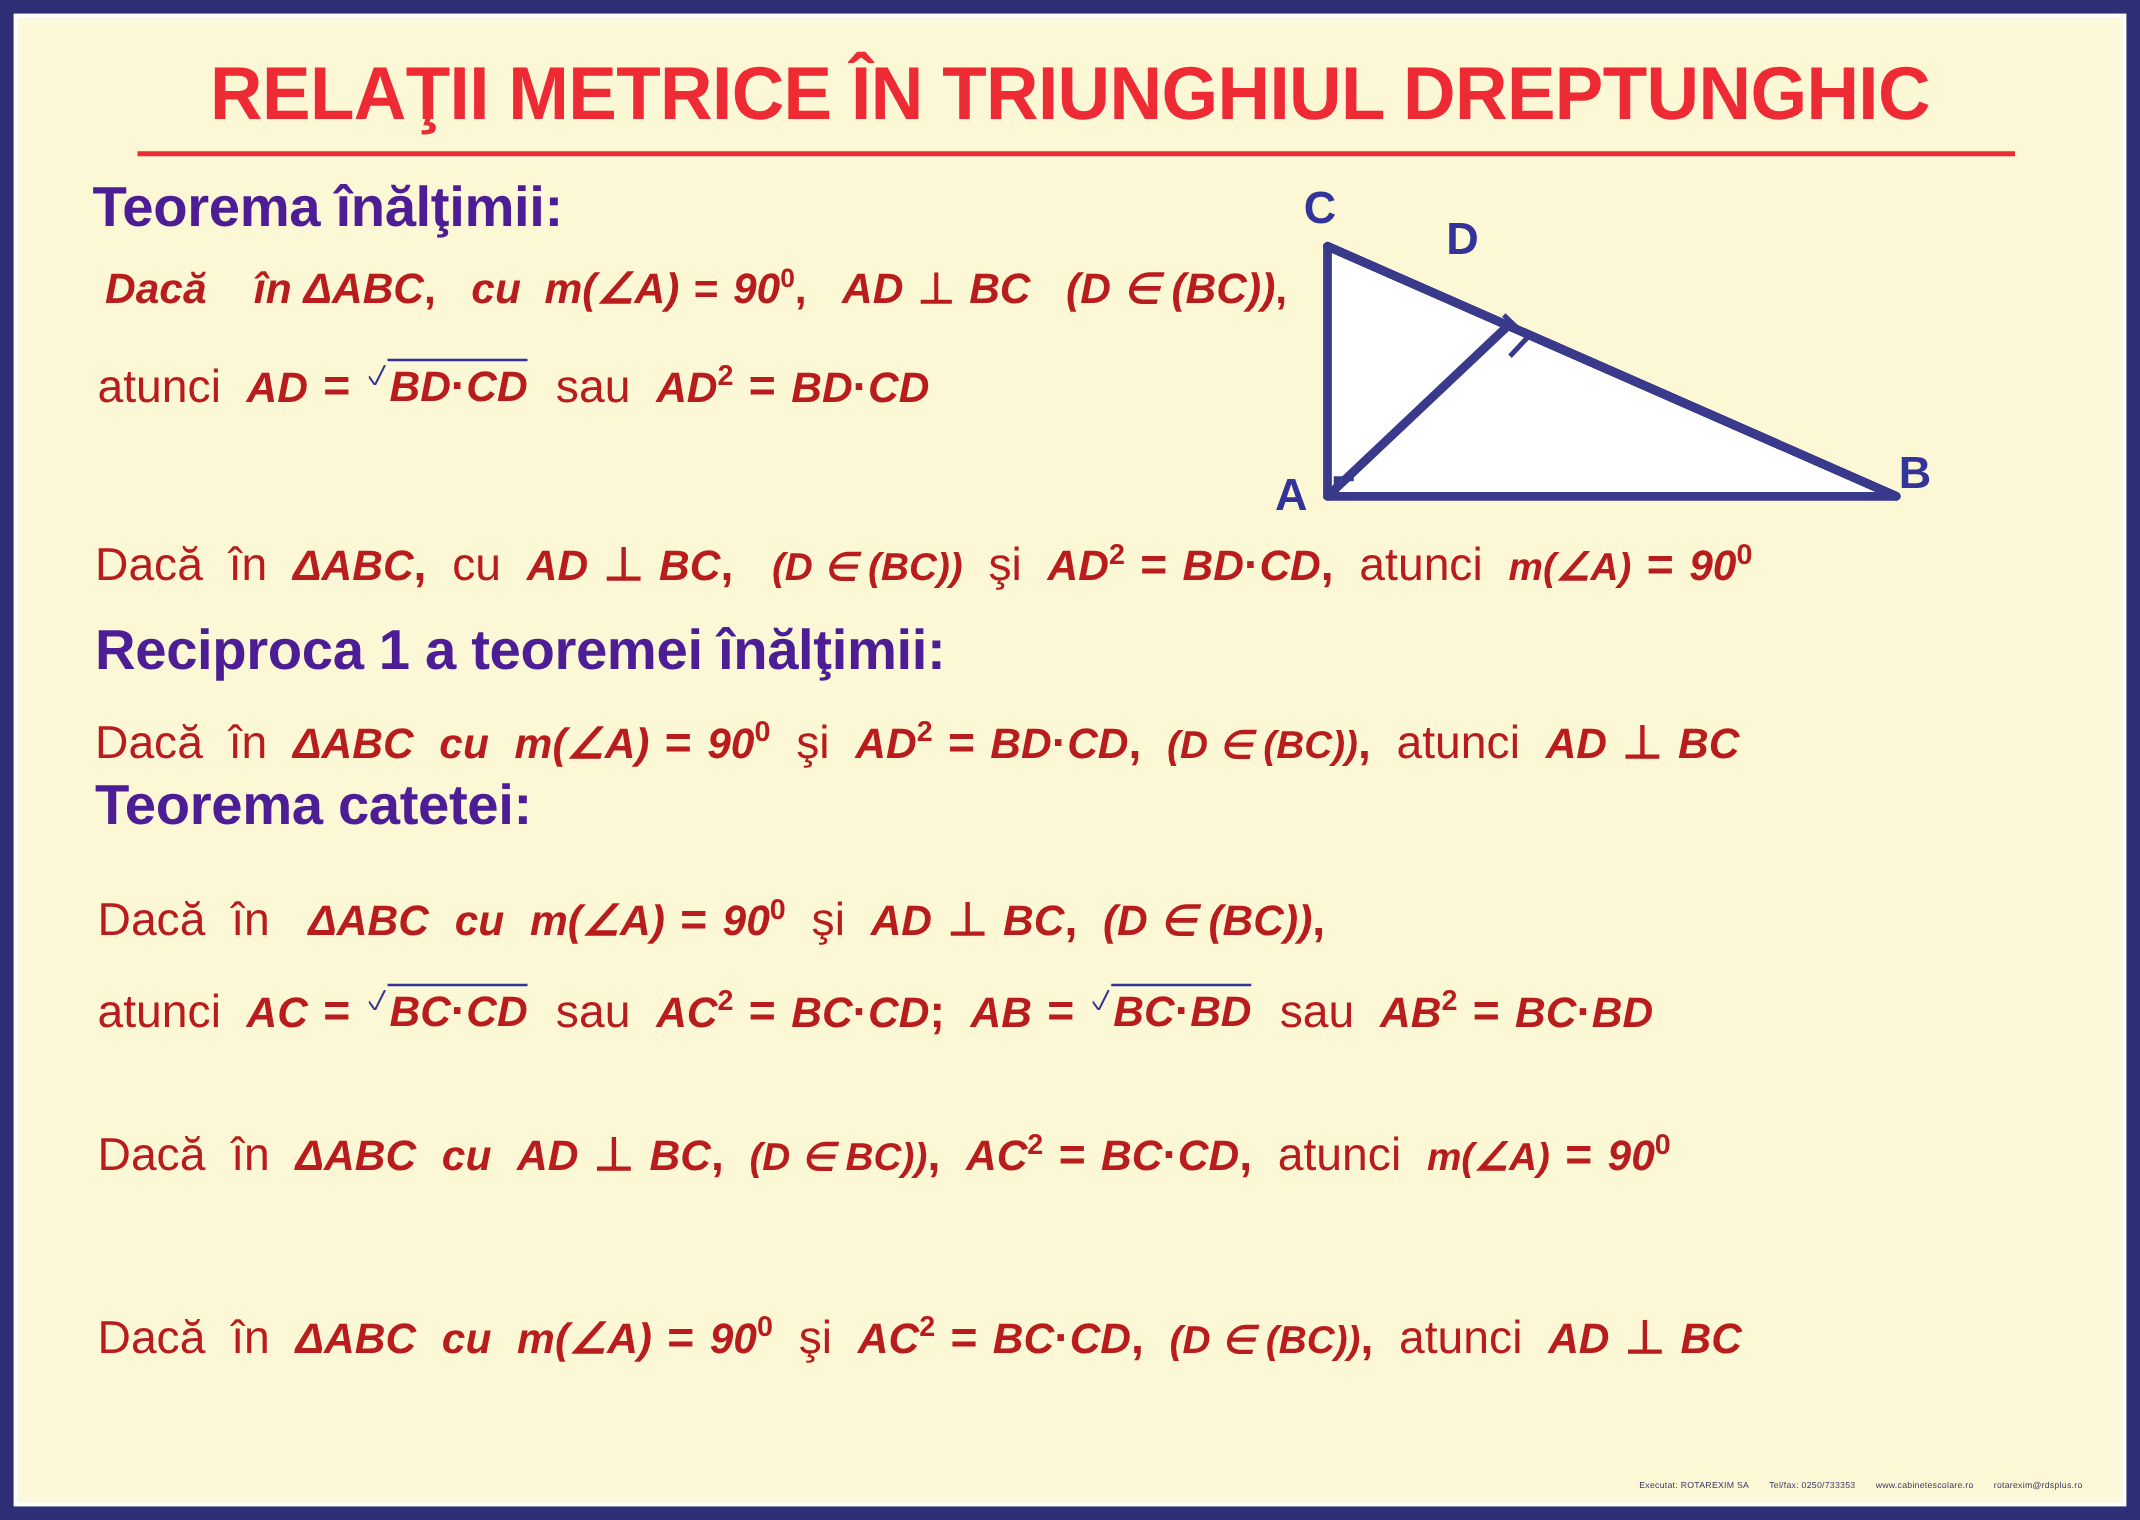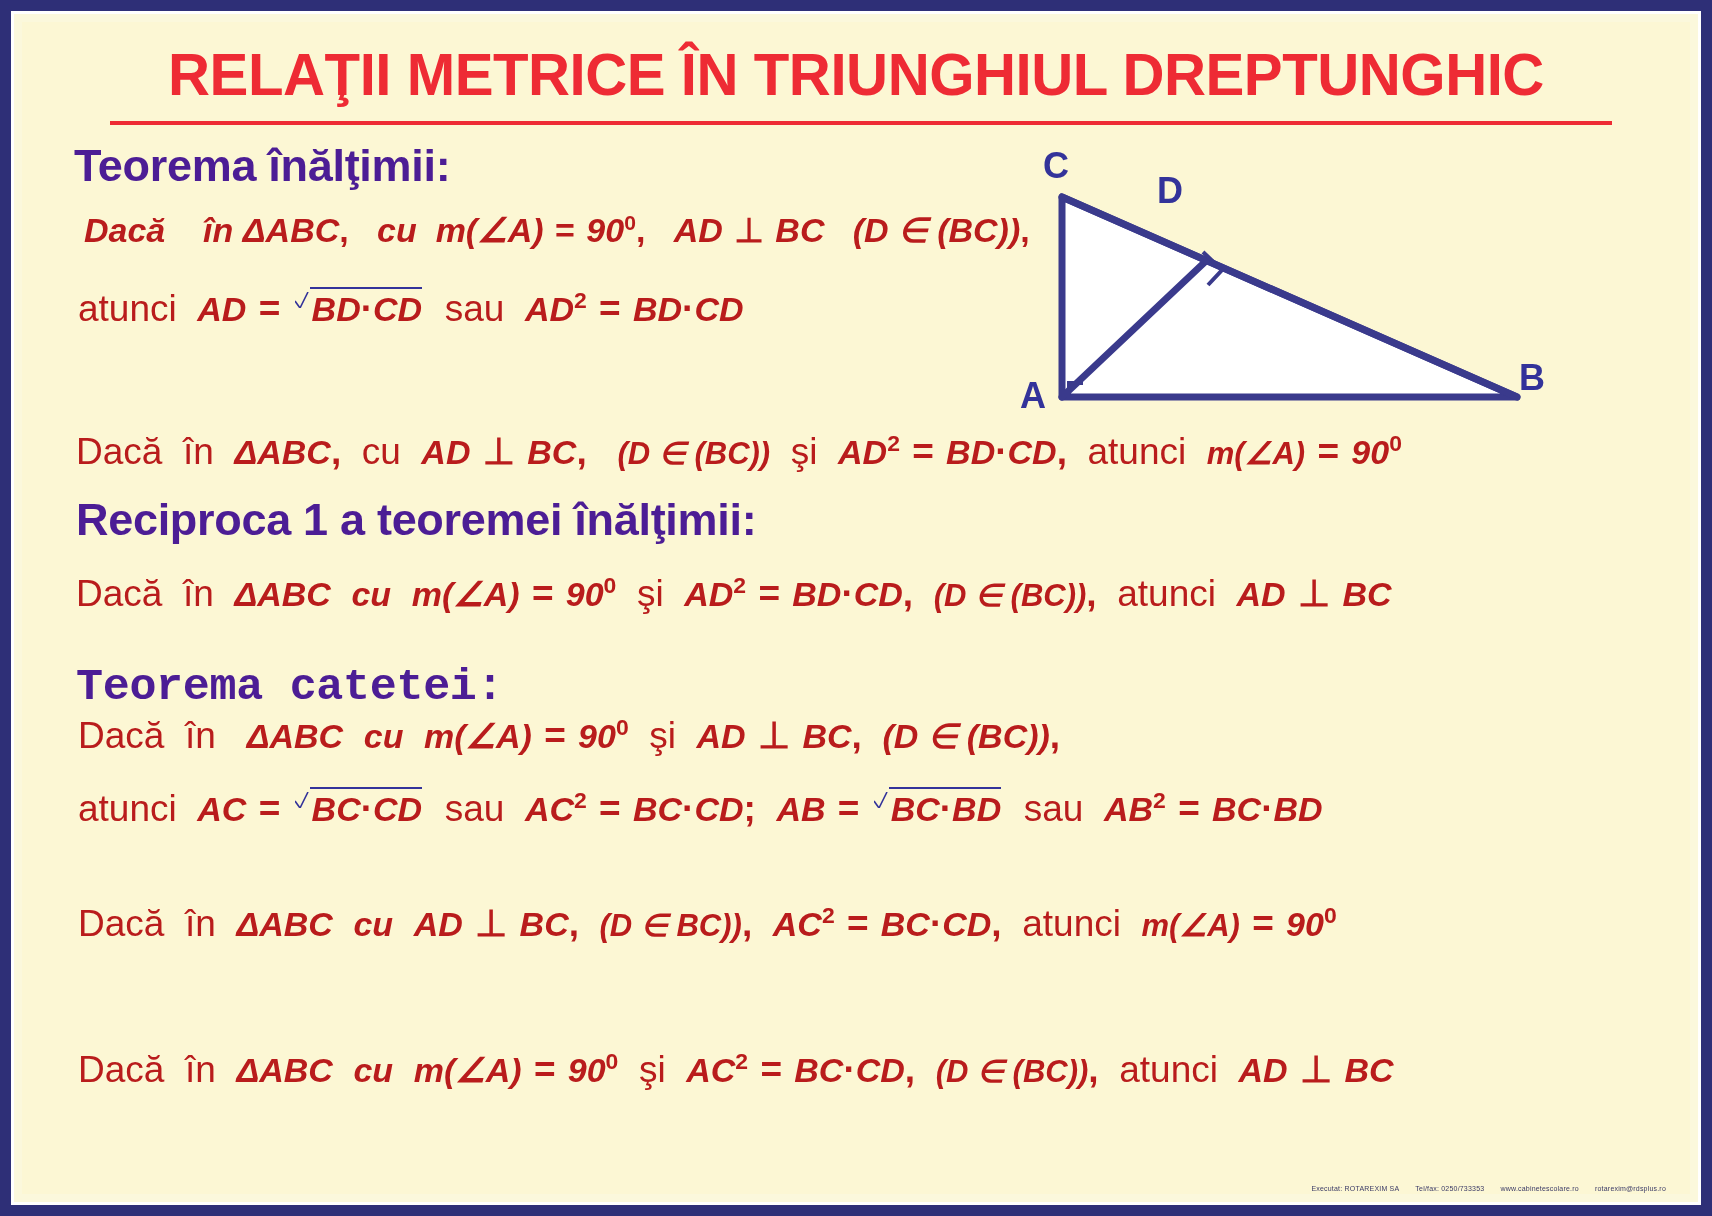--- a/index.html
+++ b/index.html
@@ -188,21 +188,21 @@
     <span class="m">AD</span><sup>2</sup>
     <span class="op">=</span>
     <span class="m">BD</span><span class="dot">·</span><span class="m">CD</span><span class="thin">,</span>&nbsp;
     <span class="sm paren">(D ∈ (BC))</span><span class="thin">,</span>&nbsp;
     <span class="w">atunci</span>&nbsp;
     <span class="m">AD</span>
     <span class="op">⊥</span>
     <span class="m">BC</span>
   </div>
 
-  <div class="head" style="left:54px; top:640px;font-family:Liberation Mono, monospace;">Teorema catetei:</div>
+  <div class="head" style="left:54px; top:596px;">Teorema catetei:</div>
 
   <div class="line" style="left:56px; top:692px;">
     <span class="w">Dacă</span>&nbsp;
     <span class="w">în</span>&nbsp;&nbsp;
     <span class="m">ΔABC</span>&nbsp;
     <span class="m">cu</span>&nbsp;
     <span class="m">m(∠A)</span>
     <span class="op">=</span>
     <span class="m">90</span><sup>0</sup>&nbsp;
     <span class="w">şi</span>&nbsp;

